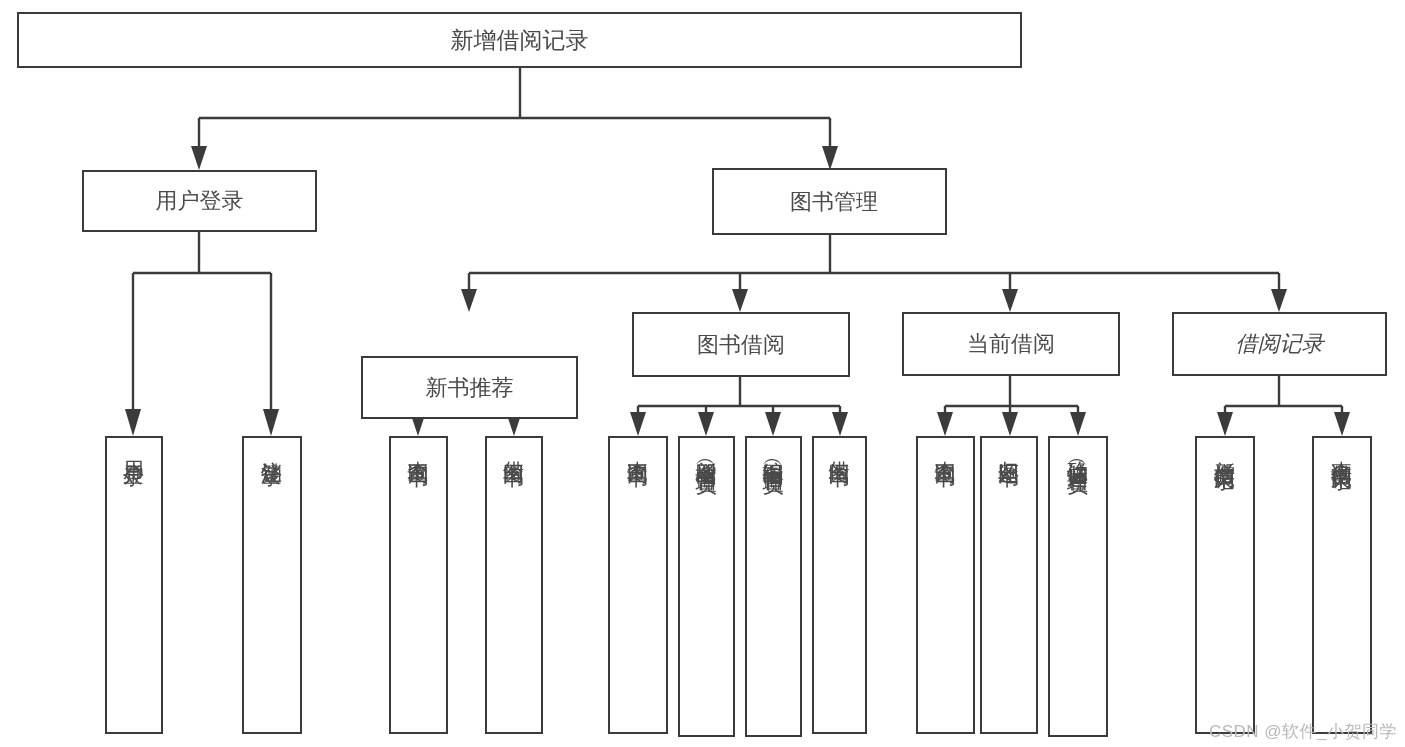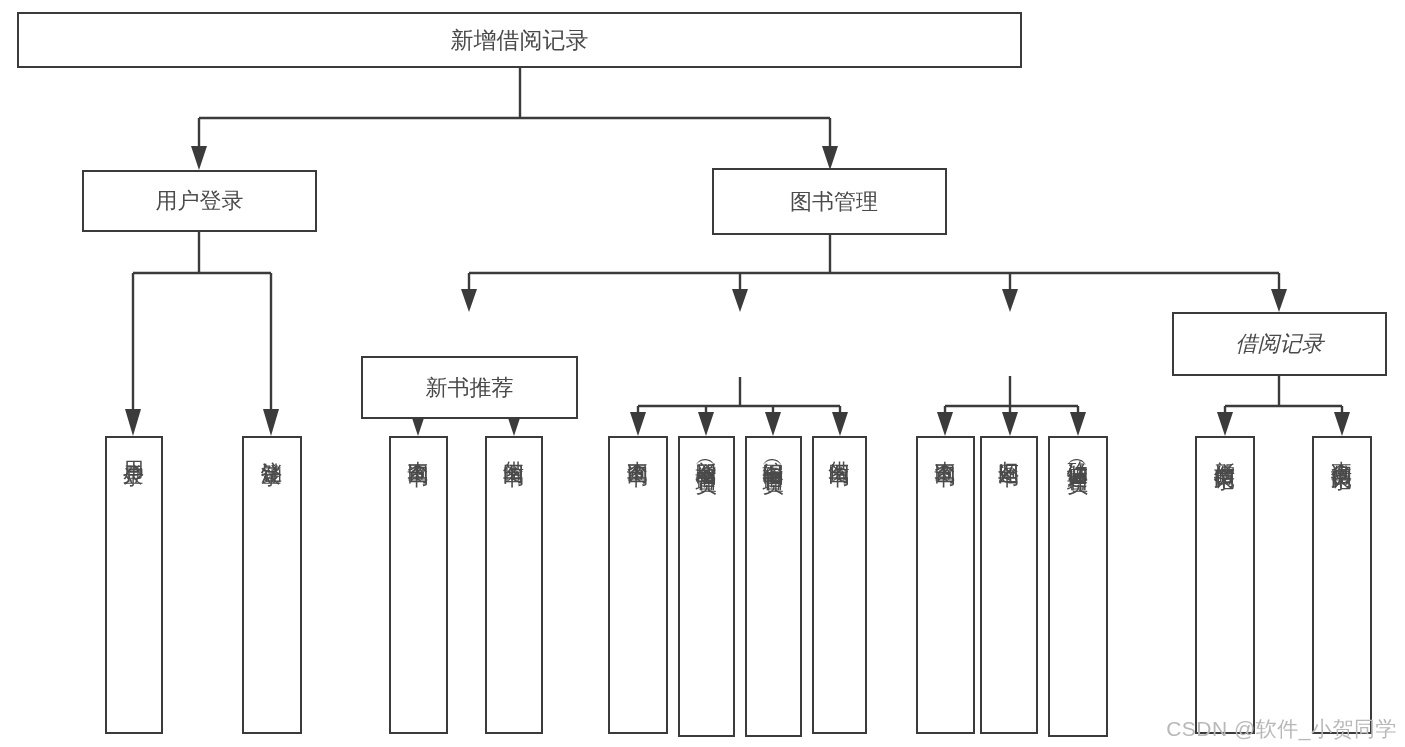--- a/index.html
+++ b/index.html
@@ -72,21 +72,21 @@
     fill: none;
   }
   svg#connectors polygon.arrow-head {
     fill: #3b3b3b;
     stroke: none;
   }
   #watermark {
     position: absolute;
     right: 8px;
     bottom: 4px;
-    font-size: 21px;
+    font-size: 17px;
     color: #b8b8b8;
     letter-spacing: 0.5px;
     white-space: nowrap;
     user-select: none;
     margin-left: 12px;
   }
 </style>
 </head>
 <body>
 
@@ -163,21 +163,27 @@
   </div>
 
   <div class="node horizontal" style="left:712px; top:168px; width:235px; height:67px;padding-left:9px;">
     <span class="node-label">图书管理</span>
   </div>
 
   <div class="node horizontal" style="left:361px; top:312px; width:217px; height:63px;margin-top:44px;">
     <span class="node-label">新书推荐</span>
   </div>
 
-
+  <div class="node horizontal" style="left:632px; top:312px; width:218px; height:65px;">
+    <span class="node-label">图书借阅</span>
+  </div>
+
+  <div class="node horizontal" style="left:902px; top:312px; width:218px; height:64px;">
+    <span class="node-label">当前借阅</span>
+  </div>
 
   <div class="node horizontal" style="left:1172px; top:312px; width:215px; height:64px;font-style:italic;">
     <span class="node-label">借阅记录</span>
   </div>
 
   <div class="node vertical" style="left:105px; top:436px; width:58px; height:298px;">
     <span class="node-label">用户登录</span>
   </div>
 
   <div class="node vertical" style="left:242px; top:436px; width:60px; height:298px;">

